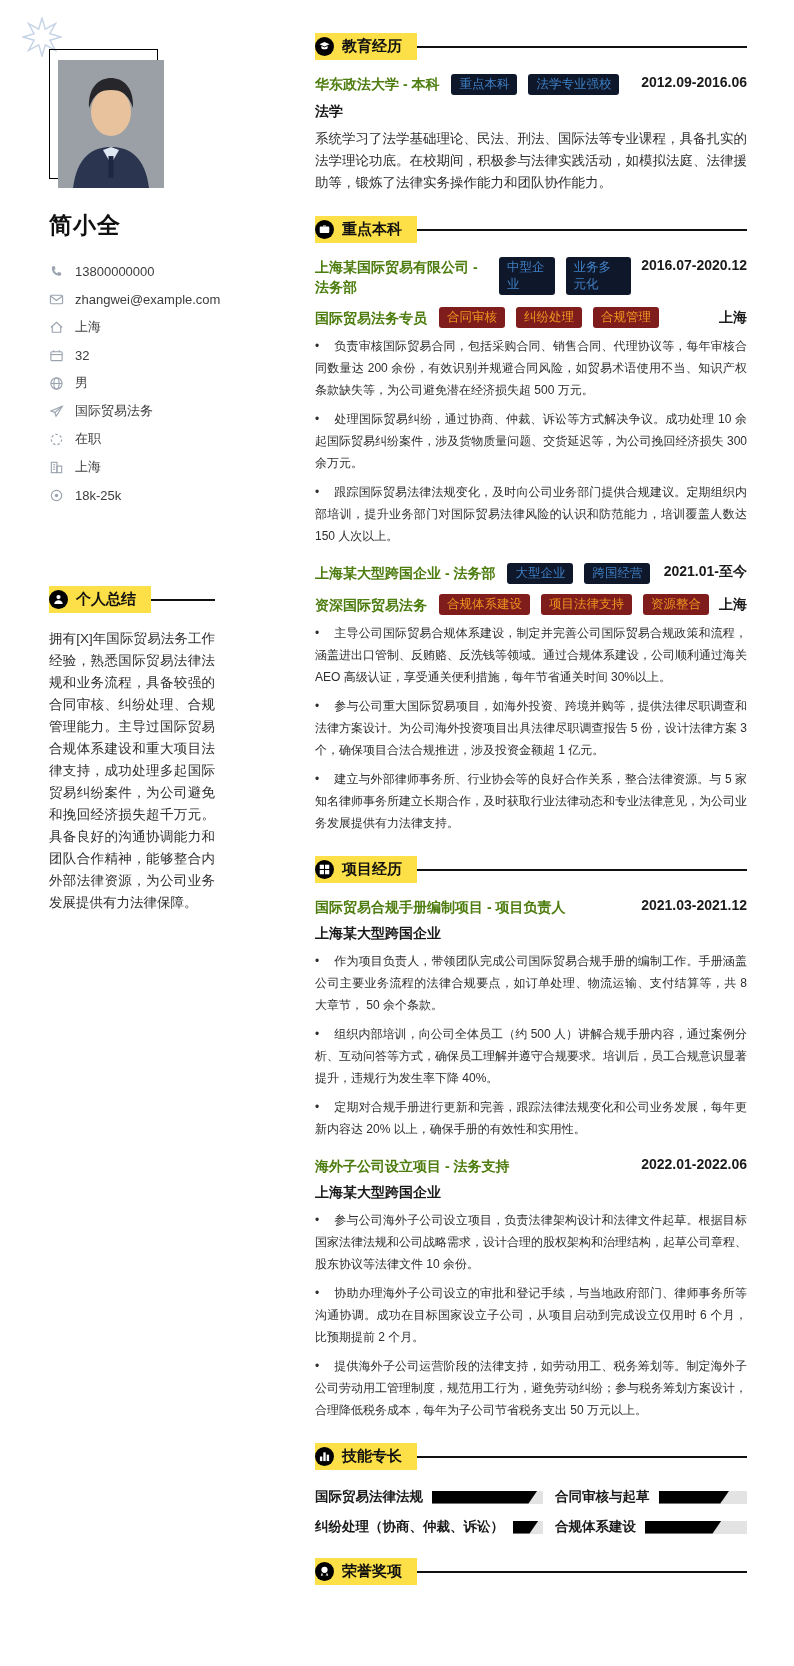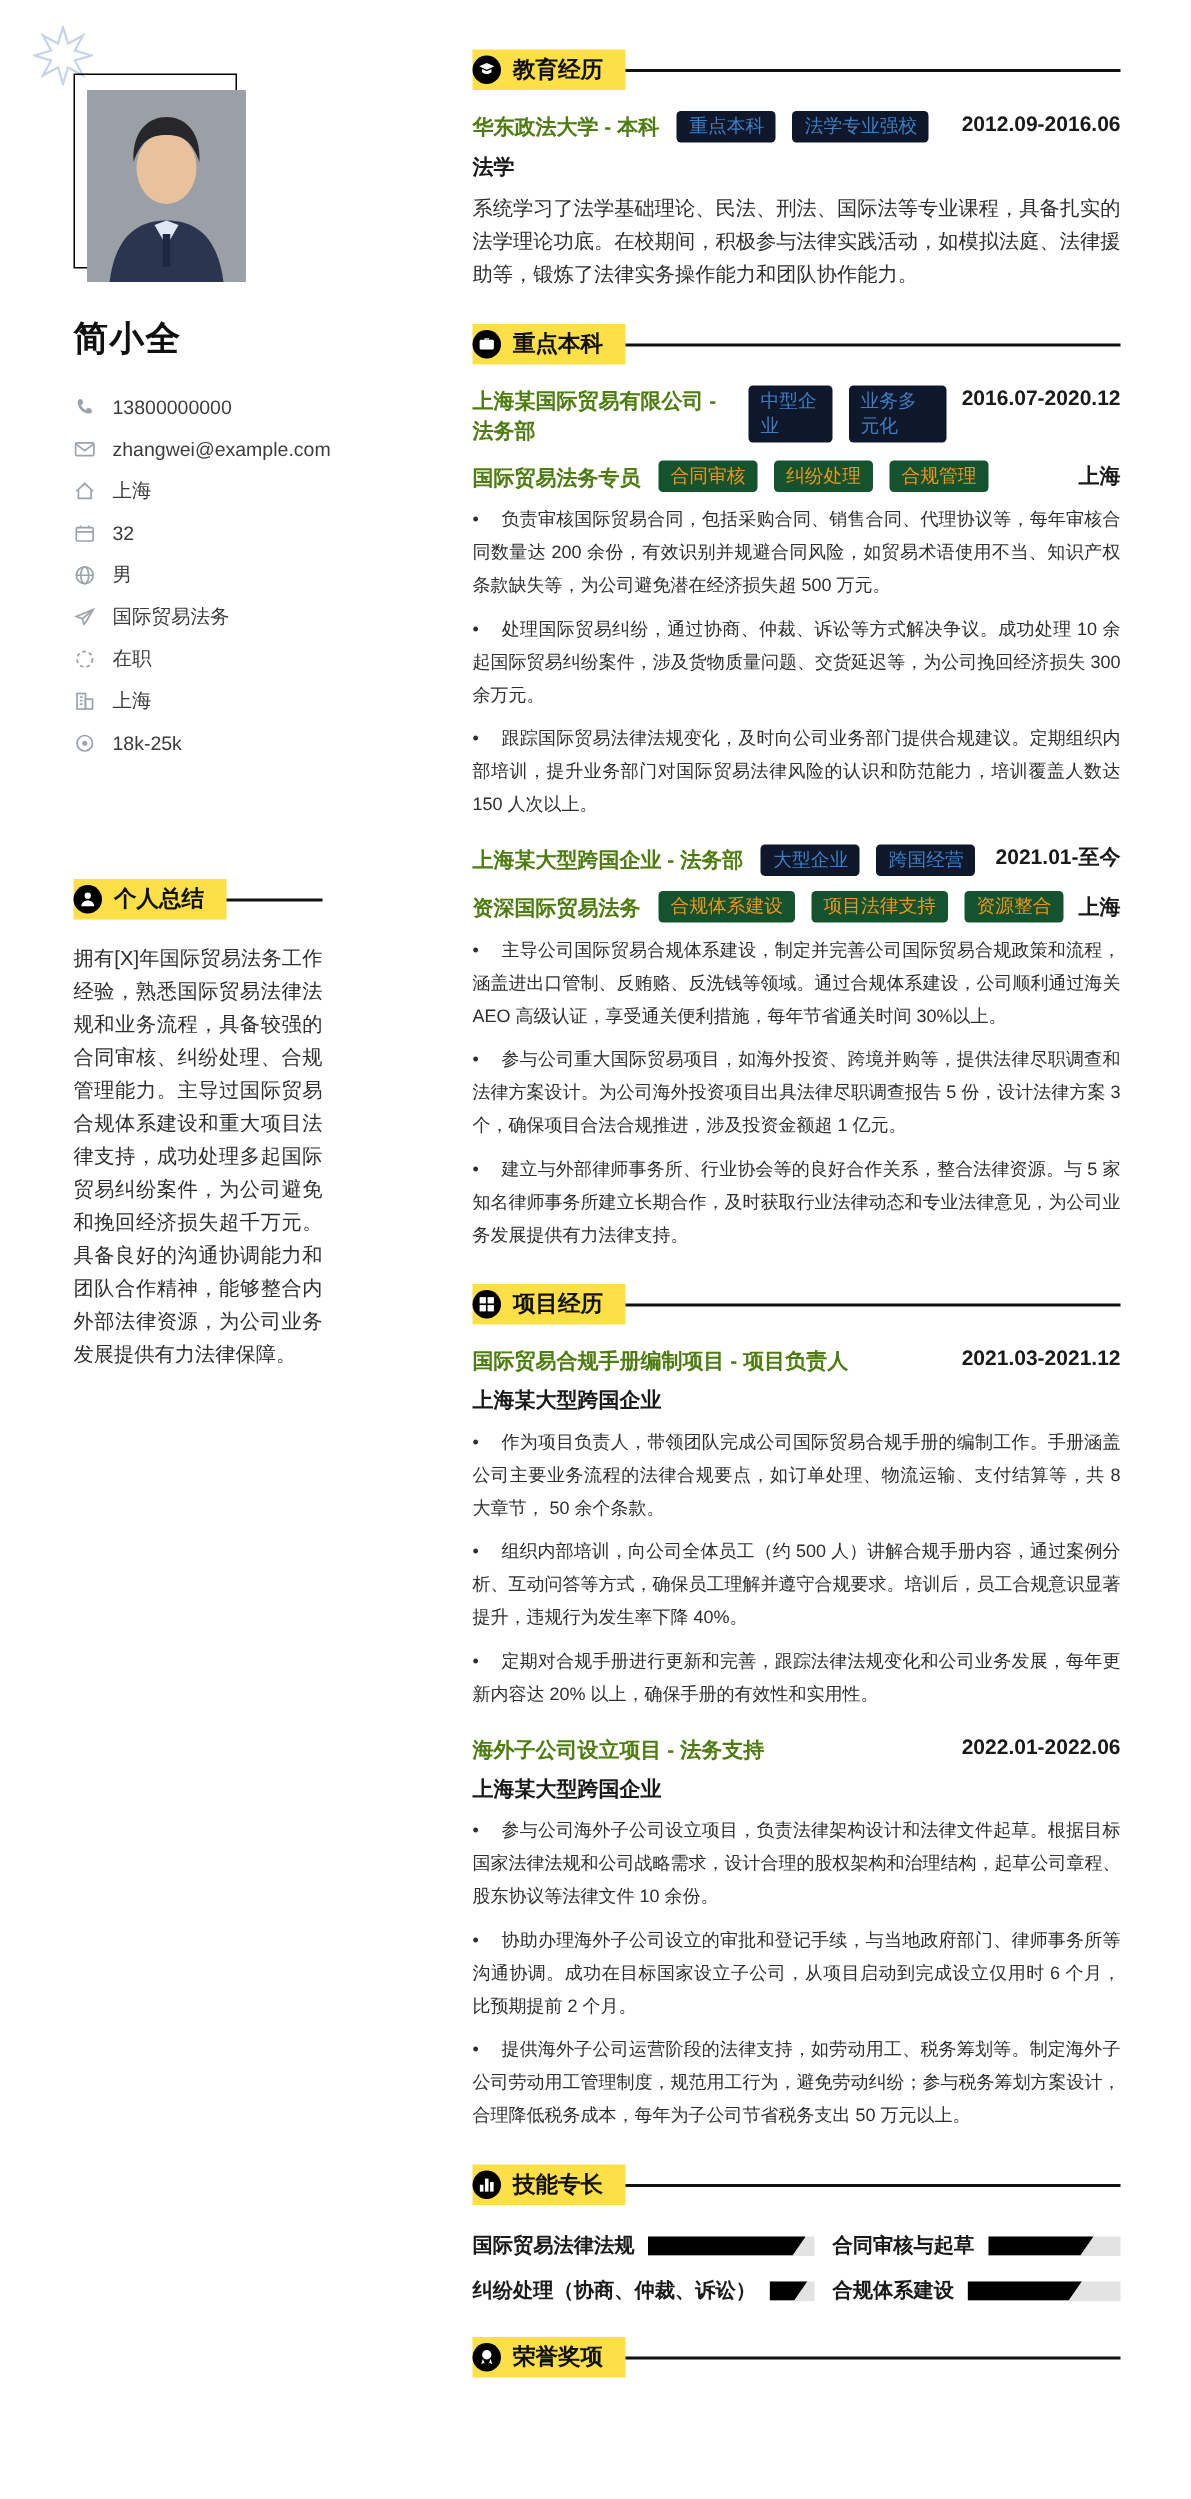--- a/index.html
+++ b/index.html
@@ -48,21 +48,21 @@
 
   .row-head { display:flex; align-items:flex-start; margin-top:14px; }
   .row-title { display:flex; align-items:center; margin-top:10px; }
   .bold-name { font-weight:700; font-size:14px; line-height:20px; color:#4d7c0f; }
   .company-wrap { width:172px; flex-shrink:0; }
   .tags { display:flex; gap:11px; margin-left:12px; align-items:flex-start; }
   .tag { font-size:12.5px; line-height:17px; padding:2px 8px; border-radius:3px;
          background:#0f172a; color:#3E7FC4; }
   .tag.narrow-a { max-width:56px; }
   .tag.narrow-b { max-width:70px; }
-  .tag.orange { background:#14532d; color:#F0951F; white-space:nowrap; }
+  .tag.orange { background:#7f1d1d; color:#F0951F; white-space:nowrap; }
   .date { margin-left:auto; font-weight:700; font-size:14px; white-space:nowrap; color:#1a1a1a; padding-left:10px; }
   .org-line { margin-top:8px; font-weight:700; font-size:14px; color:#1a1a1a; }
   .desc { margin-top:7px; font-size:13.5px; line-height:22px; text-align:justify; color:#2e2e2e; }
   .bullet { margin-top:7px; font-size:12px; line-height:22px; text-align:justify; color:#2e2e2e; }
   .bullet::before { content:"•"; margin-right:15px; }
   .job-block { margin-top:4px; }
   .job-block + .job-block { margin-top:16px; }
 
   
   .skills-grid { margin-top:18px; display:grid; grid-template-columns:1fr 1fr; column-gap:14px; row-gap:18px;gap:12px; }

